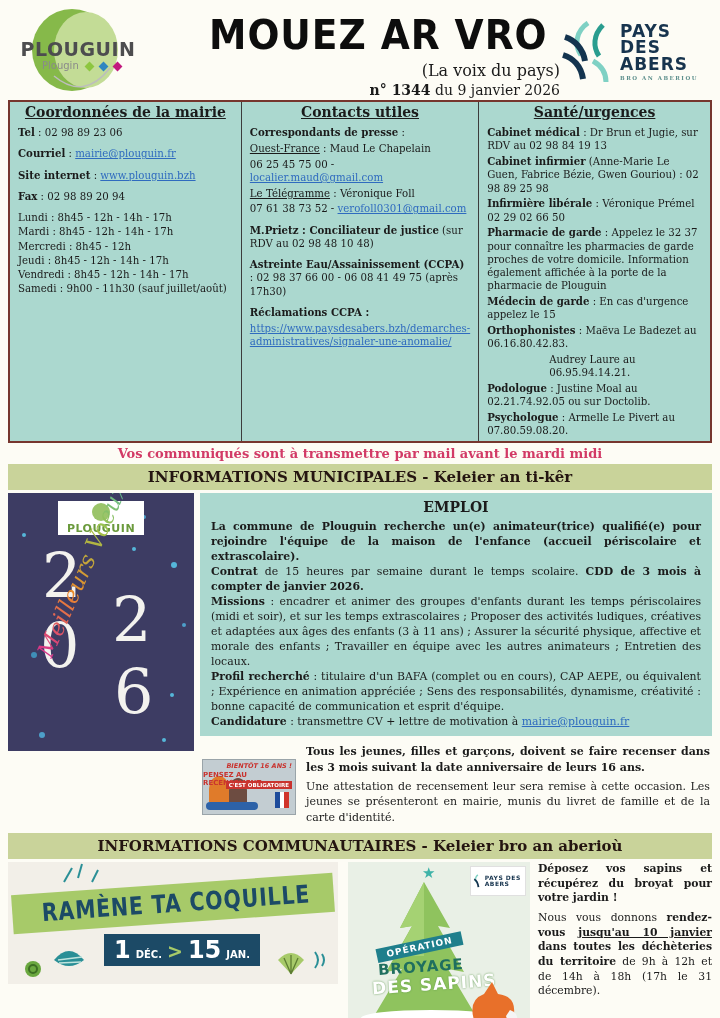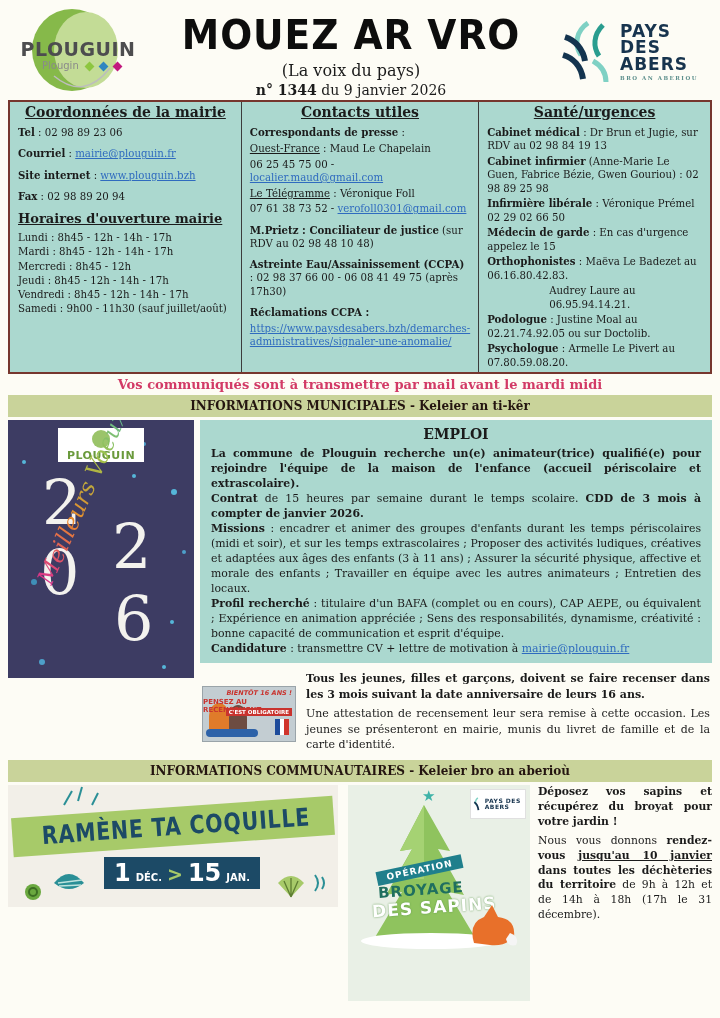--- a/index.html
+++ b/index.html
@@ -7,21 +7,21 @@
   body{background:#fdfcf5;font-family:"DejaVu Serif","Liberation Serif",serif;color:#1b1b1b}
   .b{font-weight:bold}.u{text-decoration:underline}
   .lnk{color:#2f6bbf;cursor:pointer}
 
   
   .header{display:flex;align-items:center;justify-content:space-between;height:100px;padding:4px 14px 0}
   .plg-logo{position:relative;width:128px;height:92px;flex:0 0 auto}
   .plg-name{position:absolute;left:2px;top:32px;width:124px;text-align:center;font-family:"DejaVu Sans","Liberation Sans",sans-serif;font-weight:bold;font-size:19px;color:#4d4d4f;letter-spacing:.5px}
   .plg-sub{position:absolute;left:28px;top:54px;font-family:"DejaVu Sans","Liberation Sans",sans-serif;font-size:10px;color:#8a8a8a}
   .diamond{position:absolute;width:7px;height:7px;transform:rotate(45deg);top:57px}
-  .title-block{flex:1;text-align:center;padding-top:8px}
+  .title-block{flex:1;text-align:right;padding-top:8px}
   .main-title{font-family:"DejaVu Sans","Liberation Sans",sans-serif;font-weight:800;font-size:40px;line-height:1;color:#0d0d0d;transform:scaleX(.94);letter-spacing:1px}
   .subtitle{font-size:16px;margin-top:6px}
   .issue{font-size:14px;margin-top:2px}
   .pda-logo{display:flex;align-items:center;gap:4px;width:146px;flex:0 0 auto}
   .pda-text{line-height:.95;font-family:"DejaVu Sans","Liberation Sans",sans-serif;font-weight:800;font-size:17px;color:#17344e;letter-spacing:1px}
   .pda-sub{font-size:5.5px;letter-spacing:1.5px;color:#5d8f8c;font-weight:bold;margin-top:3px}
 
   
   .contacts{margin:0 8px;background:#abd8cf;border:2px solid #76362e;display:flex;min-height:226px}
   .col{flex:1;padding:1px 8px;font-size:10.2px;line-height:1.3}
@@ -29,21 +29,21 @@
   .col-title{font-weight:bold;font-size:14px;text-align:center;text-decoration:underline;margin-bottom:5px}
   .col-subtitle{font-weight:bold;font-size:13px;text-decoration:underline;margin:6px 0 3px}
   .para{margin:0 0 3px}
   .row{margin:0 0 8px}
   .tight{margin:0 0 2.5px}
   .hour{margin:0 0 1px}
   .indent{margin:0 0 2.5px;padding-left:62px}
 
   
   .notice{color:#d23a66;font-weight:bold;text-align:center;font-size:13px;margin:3px 0}
-  .banner{margin:0 8px;background:#c9d39a;text-align:center;font-weight:bold;font-size:12px;padding:4px 0;color:#241510}
+  .banner{margin:0 8px;background:#c9d39a;text-align:center;font-weight:bold;font-size:15px;padding:4px 0;color:#241510}
 
   
   .municipal{margin:3px 8px 0;display:flex;gap:6px}
   .voeux{position:relative;width:186px;height:258px;background:#3d3c63;overflow:hidden;flex:0 0 auto}
   .voeux-dot{position:absolute;width:4px;height:4px;border-radius:50%;background:#55b6d9;left:14px;top:40px;
     box-shadow:120px -18px 0 0 #4d9fc9,150px 30px 0 1px #55b6d9,160px 90px 0 0 #4d9fc9,10px 120px 0 1px #3f8fb8,
     148px 160px 0 0 #55b6d9,18px 200px 0 1px #4d9fc9,140px 205px 0 0 #55b6d9,60px 230px 0 0 #3f8fb8,110px 14px 0 0 #55b6d9}
   .voeux-logo{position:absolute;left:50px;top:8px;width:86px;height:34px;background:#fff;display:flex;flex-direction:column;align-items:center;justify-content:center}
   .voeux-logo .vl-name{font-family:"DejaVu Sans","Liberation Sans",sans-serif;font-weight:bold;font-size:11px;color:#6a9a3c;letter-spacing:.5px}
   .voeux-digit{position:absolute;color:#f3f2ee;font-size:62px;line-height:1;font-family:"DejaVu Serif","Liberation Serif",serif}
@@ -129,21 +129,20 @@
 </div>
 
 <div class="contacts">
   <div class="col">
     <div class="col-title">Coordonnées de la mairie</div>
     <div>
         <p class="para row"><span class="b">Tel</span><span> : 02 98 89 23 06</span></p>
         <p class="para row"><span class="b">Courriel</span><span> : </span><a href="#" class="lnk">mairie@plouguin.fr</a></p>
         <p class="para row"><span class="b">Site internet</span><span> : </span><a href="#" class="lnk">www.plouguin.bzh</a></p>
         <p class="para row"><span class="b">Fax</span><span> : 02 98 89 20 94</span></p>
-        <div class="col-subtitle">Horaires d'ouverture mairie</div>
         <p class="para hour"><span>Lundi : 8h45 - 12h - 14h - 17h</span></p>
         <p class="para hour"><span>Mardi : 8h45 - 12h - 14h - 17h</span></p>
         <p class="para hour"><span>Mercredi : 8h45 - 12h</span></p>
         <p class="para hour"><span>Jeudi : 8h45 - 12h - 14h - 17h</span></p>
         <p class="para hour"><span>Vendredi :  8h45 - 12h - 14h - 17h</span></p>
         <p class="para hour"><span>Samedi : 9h00 - 11h30 (sauf juillet/août)</span></p>
       </div>
   </div>
   <div class="col">
     <div class="col-title">Contacts utiles</div>
@@ -158,20 +157,21 @@
         <p class="para tight"><span class="b">Réclamations CCPA :</span></p>
         <p class="para tight"><a href="#" class="lnk">https://www.paysdesabers.bzh/demarches-administratives/signaler-une-anomalie/</a></p>
       </div>
   </div>
   <div class="col">
     <div class="col-title">Santé/urgences</div>
     <div>
         <p class="para tight"><span class="b">Cabinet médical</span><span> : Dr Brun et Jugie, sur RDV au 02 98 84 19 13</span></p>
         <p class="para tight"><span class="b">Cabinet infirmier</span><span> (Anne-Marie Le Guen, Fabrice  Bézie, Gwen Gouriou) : 02 98 89 25 98</span></p>
         <p class="para tight"><span class="b">Infirmière libérale</span><span> : Véronique Prémel 02 29 02 66 50</span></p>
+        <p class="para tight"><span class="b">Pharmacie de garde</span><span> : Appelez le 32 37 pour connaître les pharmacies de garde proches de votre domicile. Information également affichée à la porte de la pharmacie de Plouguin</span></p>
         <p class="para tight"><span class="b">Médecin de garde</span><span> : En cas d'urgence appelez le 15</span></p>
         <p class="para tight"><span class="b">Orthophonistes</span><span> : Maëva Le Badezet au 06.16.80.42.83.</span></p>
         <p class="para indent"><span>Audrey Laure au 06.95.94.14.21.</span></p>
         <p class="para tight"><span class="b">Podologue</span><span> : Justine Moal au 02.21.74.92.05 ou sur Doctolib.</span></p>
         <p class="para tight"><span class="b">Psychologue</span><span> : Armelle Le Pivert au 07.80.59.08.20.</span></p>
       </div>
   </div>
 </div>
 
 <div class="notice">Vos communiqués sont à transmettre par mail avant le mardi midi</div>

